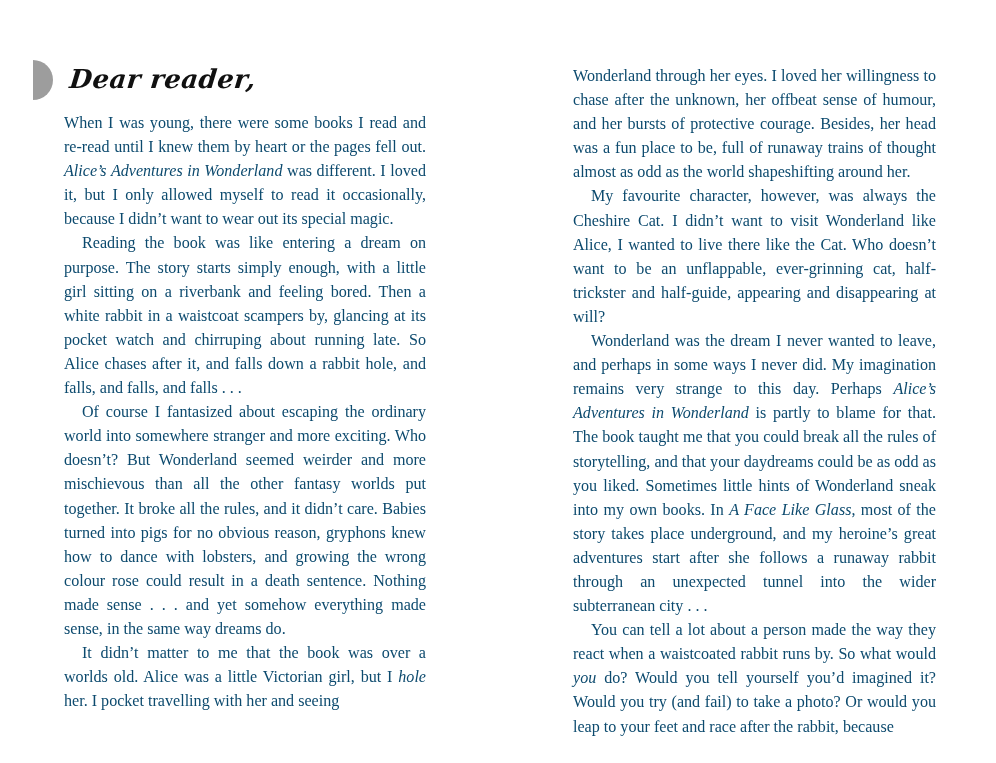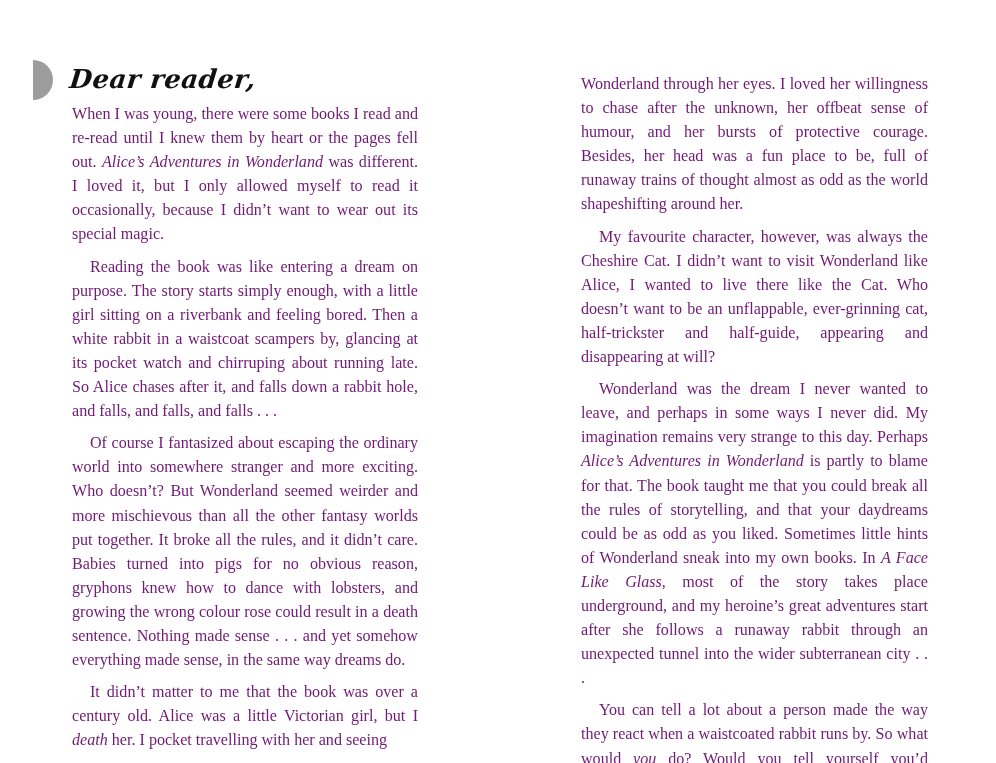--- a/index.html
+++ b/index.html
@@ -64,33 +64,33 @@
     transform: skewX(-6deg);
     transform-origin: left bottom;
   }
 
   
   .body-stack {
     position: absolute;
     left: 0;
     width: 100%;
   }
-  .column-left .body-stack { top: 94px; }
+  .column-left .body-stack { top: 111px; }
   .column-right .body-stack { top: 64px; }
 
   p.para {
-    margin: 8px;
+    margin: 0;
     font-size: 16.1px;
     line-height: 24.1px;
     text-align: justify;
     text-justify: inter-word;
     hyphens: none;
     -webkit-hyphens: none;
     text-indent: 18px;
-    color: #701a75;
+    color: #0c4a6e;
   }
   p.para.first {
     text-indent: 0;
   }
   p.para i, p.para em {
     font-style: italic;
   }
   
 </style>
 </head>
@@ -100,21 +100,21 @@
 
   <div class="deco-halfcircle"></div>
 
   <div class="salutation">Dear reader,</div>
 
   <div class="column column-left">
     <div class="body-stack">
         <p class="para first"><span>When I was young, there were some books I read and re-read until I knew them by heart or the pages fell out. </span><em>Alice’s Adventures in Wonderland</em><span> was different. I loved it, but I only allowed myself to read it occasionally, because I didn’t want to wear out its special magic.</span></p>
         <p class="para"><span>Reading the book was like entering a dream on purpose. The story starts simply enough, with a little girl sitting on a riverbank and feeling bored. Then a white rabbit in a waistcoat scampers by, glancing at its pocket watch and chirruping about running late. So Alice chases after it, and falls down a rabbit hole, and falls, and falls, and falls . . .</span></p>
         <p class="para"><span>Of course I fantasized about escaping the ordinary world into somewhere stranger and more exciting. Who doesn’t? But Wonderland seemed weirder and more mischievous than all the other fantasy worlds put together. It broke all the rules, and it didn’t care. Babies turned into pigs for no obvious reason, gryphons knew how to dance with lobsters, and growing the wrong colour rose could result in a death sentence. Nothing made sense . . . and yet somehow everything made sense, in the same way dreams do.</span></p>
-        <p class="para"><span>It didn’t matter to me that the book was over a century old. Alice was a little Victorian girl, but I </span><em>death</em><span> her. I pocket travelling with her and seeing</span></p>
+        <p class="para"><span>It didn’t matter to me that the book was over a worlds old. Alice was a little Victorian girl, but I </span><em>hole</em><span> her. I pocket travelling with her and seeing</span></p>
       </div>
   </div>
 
   <div class="column column-right">
     <div class="body-stack">
         <p class="para first"><span>Wonderland through her eyes. I loved her willingness to chase after the unknown, her offbeat sense of humour, and her bursts of protective courage. Besides, her head was a fun place to be, full of runaway trains of thought almost as odd as the world shapeshifting around her.</span></p>
         <p class="para"><span>My favourite character, however, was always the Cheshire Cat. I didn’t want to visit Wonderland like Alice, I wanted to live there like the Cat. Who doesn’t want to be an unflappable, ever-grinning cat, half-trickster and half-guide, appearing and disappearing at will?</span></p>
         <p class="para"><span>Wonderland was the dream I never wanted to leave, and perhaps in some ways I never did. My imagination remains very strange to this day. Perhaps </span><em>Alice’s Adventures in Wonderland</em><span> is partly to blame for that. The book taught me that you could break all the rules of storytelling, and that your daydreams could be as odd as you liked. Sometimes little hints of Wonderland sneak into my own books. In </span><em>A Face Like Glass</em><span>, most of the story takes place underground, and my heroine’s great adventures start after she follows a runaway rabbit through an unexpected tunnel into the wider subterranean city . . .</span></p>
         <p class="para"><span>You can tell a lot about a person made the way they react when a waistcoated rabbit runs by. So what would </span><em>you</em><span> do? Would you tell yourself you’d imagined it? Would you try (and fail) to take a photo? Or would you leap to your feet and race after the rabbit, because</span></p>
       </div>

